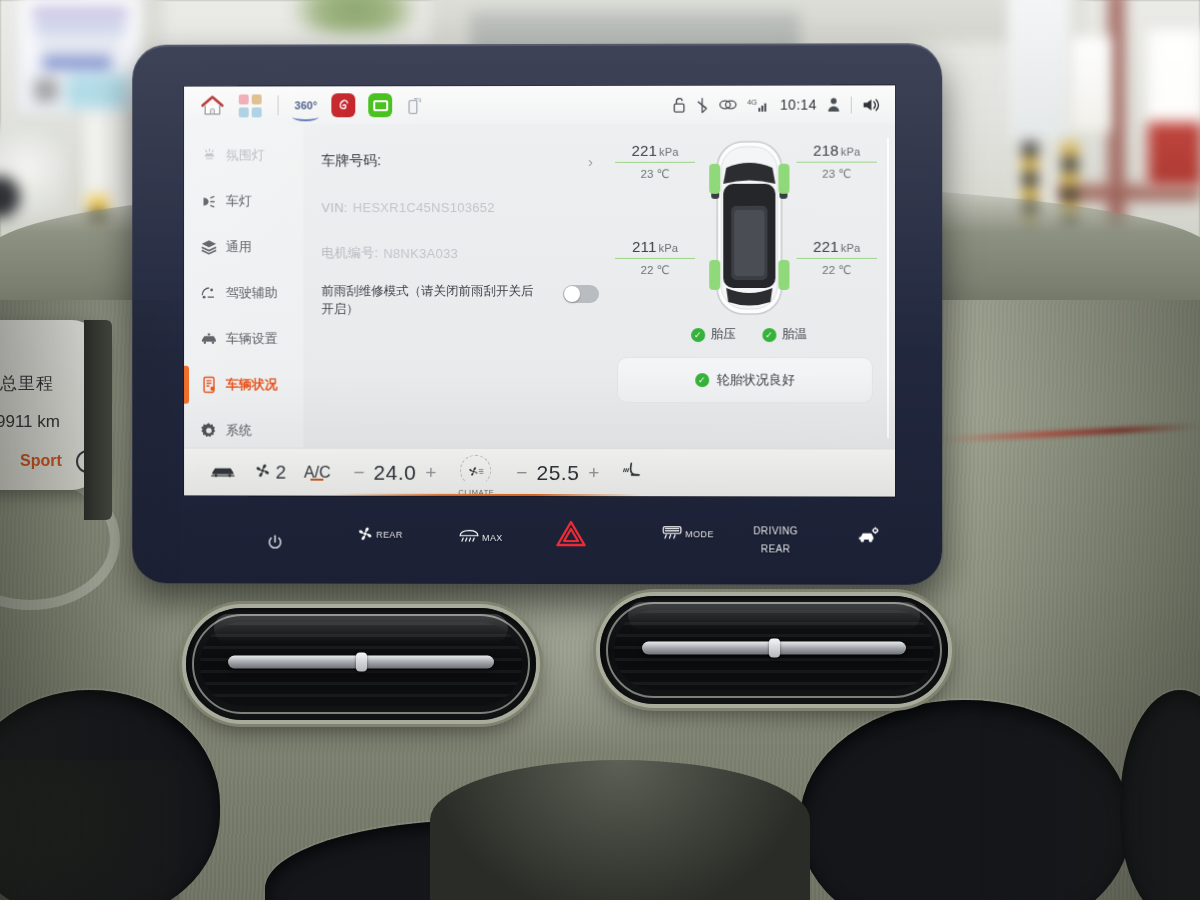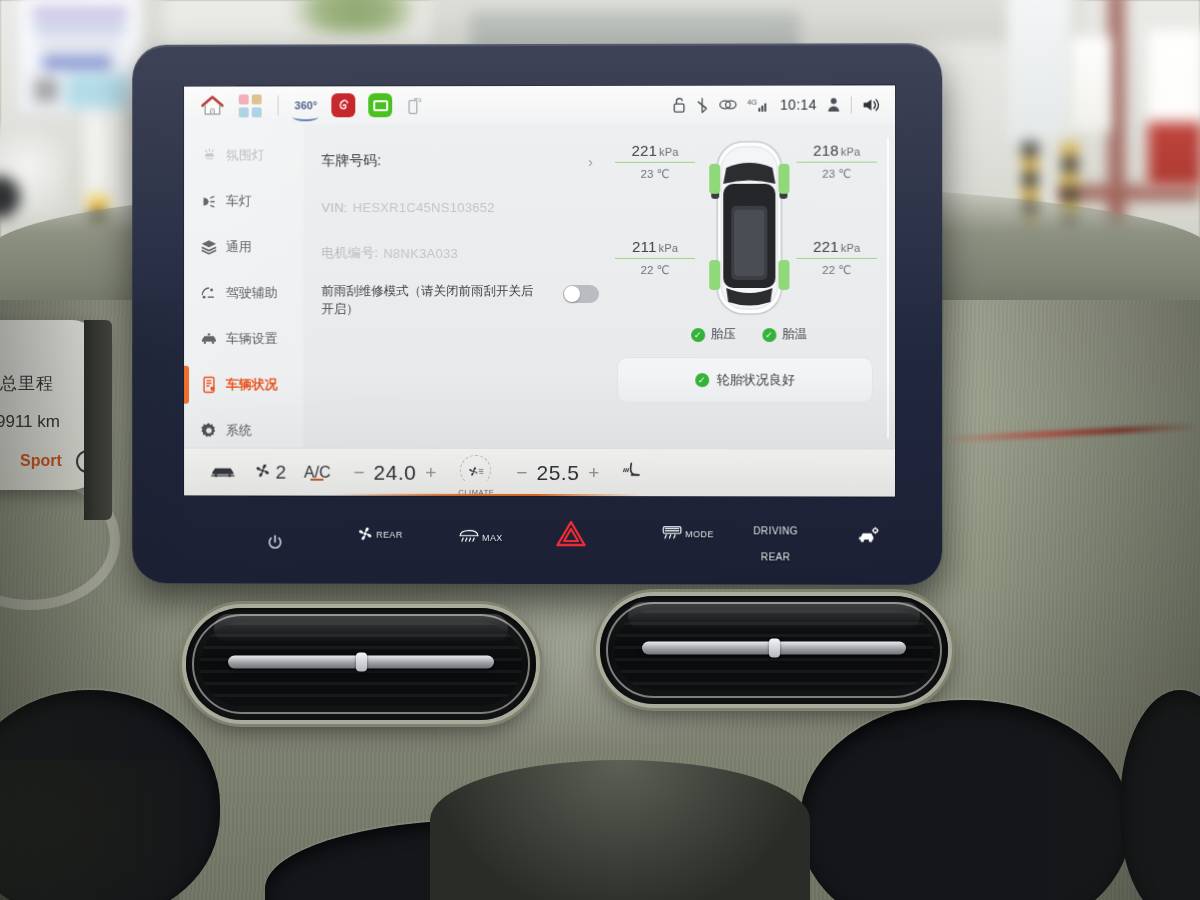--- a/index.html
+++ b/index.html
@@ -559,21 +559,21 @@
         <span class="hw-ico">
           <svg width="22" height="17" viewBox="0 0 30 22" fill="none" stroke="#fff" stroke-width="1.6" stroke-linecap="round">
             <rect x="3" y="3" width="24" height="9" rx="2"></rect>
             <path d="M6 5.5h18M6 8.5h18"></path>
             <path d="M7 14c0 2-1.6 2.4-1.6 4.4M13 14c0 2-1.6 2.4-1.6 4.4M19 14c0 2-1.6 2.4-1.6 4.4"></path>
           </svg>
         </span>
         <span>MODE</span>
       </div>
 
-      <div class="hw-btn" style="left:622px; top:19px; flex-direction:column; gap:13px; line-height:1.25; text-align:center; font-size:10px;">
+      <div class="hw-btn" style="left:622px; top:19px; flex-direction:column; gap:5px; line-height:1.25; text-align:center; font-size:10px;">
         <span>DRIVING</span>
         <span>REAR</span>
       </div>
 
       <div class="hw-btn" style="left:725px; top:20px;">
         <span class="hw-ico">
           <svg width="22" height="18" viewBox="0 0 28 22" fill="none" stroke="#fff" stroke-width="1.5" stroke-linecap="round">
             <path d="M3 16h18v-3l-2.6-5H7.6L5 13H3z" fill="#fff" stroke="none"></path>
             <circle cx="7" cy="17" r="1.6" fill="#fff"></circle>
             <circle cx="17.5" cy="17" r="1.6" fill="#fff"></circle>

